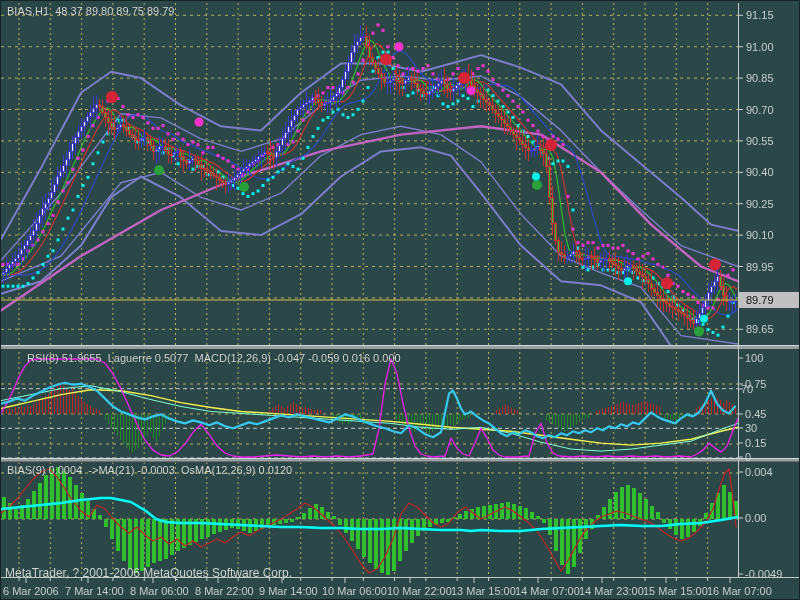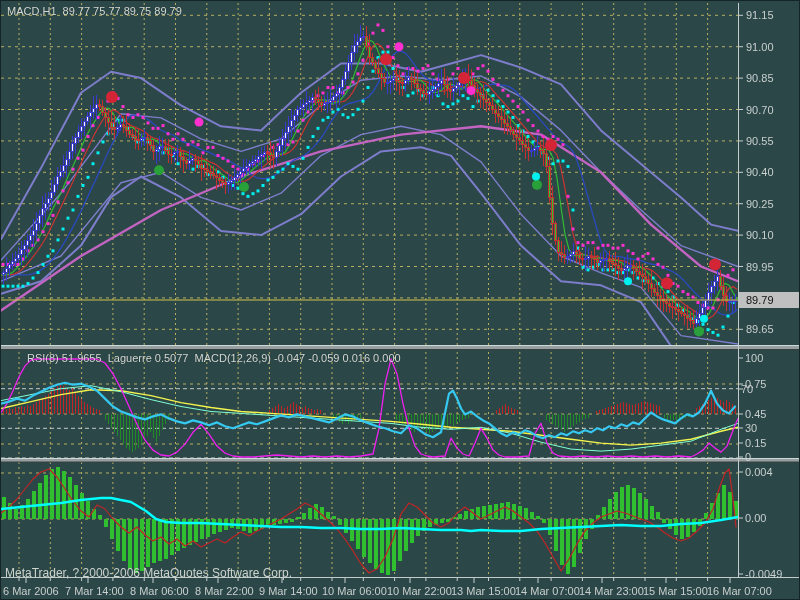--- a/index.html
+++ b/index.html
@@ -1339,16 +1339,17 @@
         <line x1="537" y1="577" x2="537" y2="582" stroke="#c9cfcf"></line>
         <text x="514" y="594" fill="#c9cfcf" font-size="11">14 Mar 07:00</text>
         <line x1="601" y1="577" x2="601" y2="582" stroke="#c9cfcf"></line>
         <text x="578" y="594" fill="#c9cfcf" font-size="11">14 Mar 23:00</text>
         <line x1="665" y1="577" x2="665" y2="582" stroke="#c9cfcf"></line>
         <text x="642" y="594" fill="#c9cfcf" font-size="11">15 Mar 15:00</text>
         <line x1="729" y1="577" x2="729" y2="582" stroke="#c9cfcf"></line>
         <text x="706" y="594" fill="#c9cfcf" font-size="11">16 Mar 07:00</text>
       </g>
     </svg>
-  <div class="hdr" style="top:4px;"><span>MACD,H1</span><span>89.77 75.77 89.75 89.79</span></div>
+  <div class="hdr" style="top:4px;"><span>BIAS,H1</span><span>48.37 89.80 89.75 89.79</span></div>
   <div class="hdr" style="top:351px;padding-left:20px;">RSI(8) 51.9655  Laguerre 0.5077  MACD(12,26,9) -0.047 -0.059 0.016 0.000</div>
-  <div id="footer">MetaTrader, ? 2000-2006 MetaQuotes Software Corp.</div>
+  <div class="hdr" style="top:463px;">BIAS(9) 0.0004  -&gt;MA(21) -0.0003  OsMA(12,26,9) 0.0120</div>
+  <div id="footer">MetaTrader, ? 2001-2006 MetaQuotes Software Corp.</div>
 </div>
 
 </body></html>

